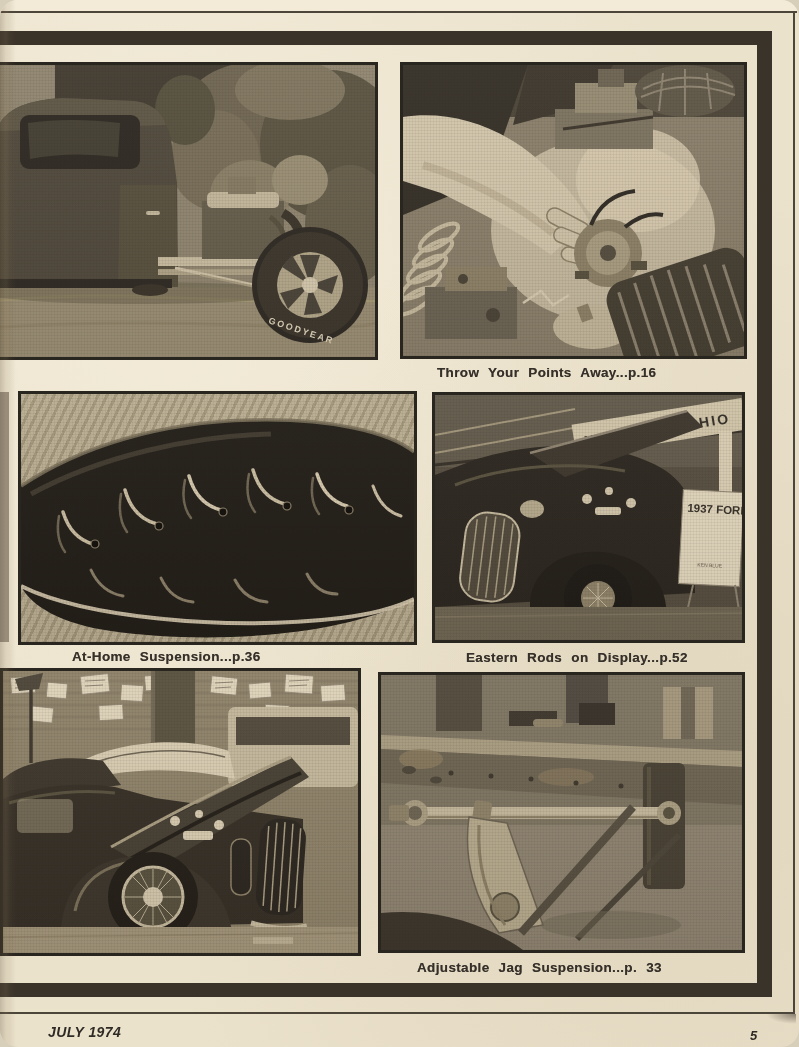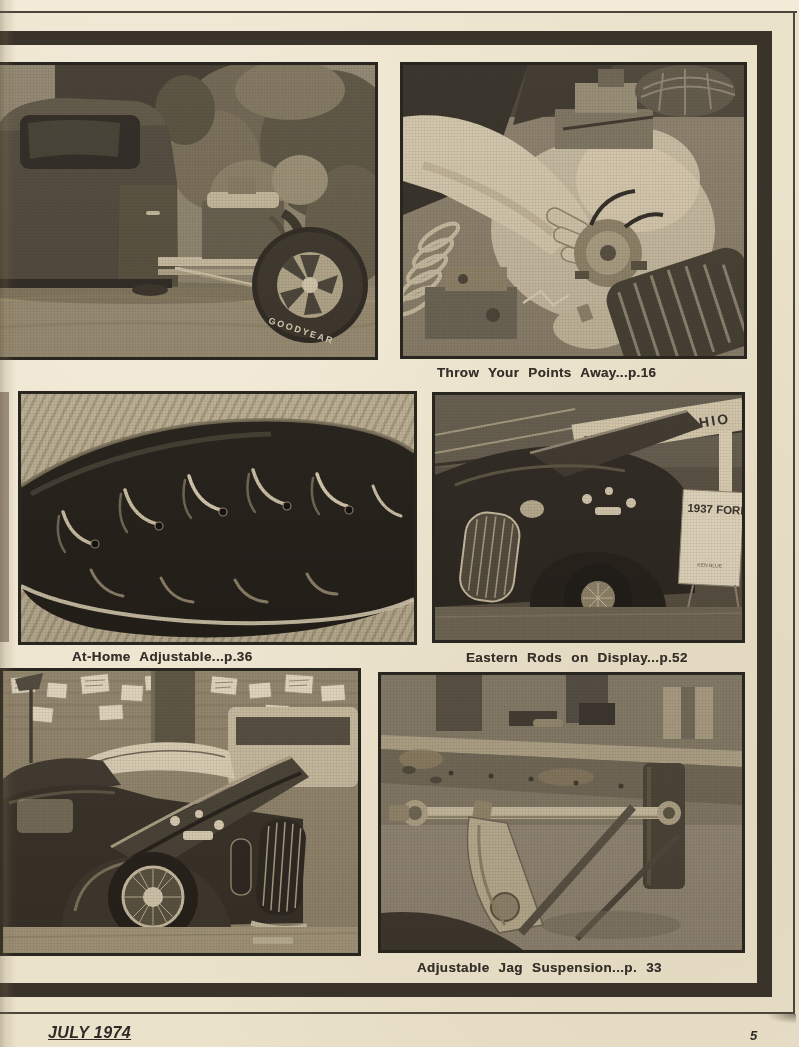--- a/index.html
+++ b/index.html
@@ -3,20 +3,21 @@
 <meta charset="utf-8">
 <style>
   html,body{margin:0;padding:0;background:#d8cfba;}
   .page{
     position:relative;width:799px;height:1047px;overflow:hidden;
     background:
       radial-gradient(ellipse at 20% 25%, rgba(255,250,235,.40), transparent 60%),
       radial-gradient(ellipse at 85% 75%, rgba(185,165,130,.20), transparent 55%),
       #ebe2cc;
     font-family:"Liberation Sans", sans-serif;
+    border-radius:18px;
   }
   .top-strip{position:absolute;left:0;top:0;width:799px;height:11px;background:#f3ebd8;}
   .rule{position:absolute;background:#4c453a;}
   .rule-top{left:0;top:11px;width:797px;height:2px;}
   .rule-right{left:793px;top:11px;width:2px;height:1003px;}
   .rule-bottom{left:0;top:1012px;width:795px;height:2px;}
   .bar{position:absolute;background:#3a332a;}
   .bar-top{left:0;top:31px;width:772px;height:14px;}
   .bar-right{left:757px;top:31px;width:15px;height:966px;}
   .bar-bottom{left:0;top:983px;width:772px;height:14px;}
@@ -44,21 +45,21 @@
     position:absolute;z-index:20;color:#36302a;font-weight:bold;
     font-size:13.5px;letter-spacing:.35px;word-spacing:5px;white-space:nowrap;
     text-shadow:0 0 .4px rgba(54,48,42,.6);
   }
   #cap-engine    {left:437px;top:365px;}
   #cap-upholstery{left:72px; top:649px;}
   #cap-show      {left:466px;top:650px;}
   #cap-suspension{left:417px;top:960px;}
   .footer-issue{
     position:absolute;left:48px;top:1024px;z-index:20;color:#2e2a25;
-    font-weight:bold;font-style:italic;font-size:16px;letter-spacing:.4px;text-decoration:underline;
+    font-weight:bold;font-style:italic;font-size:14px;letter-spacing:.4px;
   }
   .footer-page{
     position:absolute;left:750px;top:1028px;z-index:20;color:#2e2a25;
     font-style:italic;font-weight:bold;font-size:13px;
   }
   .crease{
     position:absolute;left:0;top:0;width:16px;height:1047px;z-index:30;pointer-events:none;
     background:linear-gradient(90deg, rgba(90,75,52,.28) 0, rgba(150,130,95,.18) 6px, rgba(120,100,70,.10) 10px, transparent 16px);
   }
   .edge-sliver{position:absolute;left:0;top:392px;width:9px;height:250px;background:#9b9080;z-index:6;}
@@ -230,21 +231,21 @@
           <circle cx="74" cy="150" r="4"></circle>
             <circle cx="138" cy="132" r="4"></circle>
           <circle cx="202" cy="118" r="4"></circle>
             <circle cx="266" cy="112" r="4"></circle>
           <circle cx="328" cy="116" r="4"></circle>
         </g>
         <path d="M0,192 C60,222 200,238 320,224 C352,220 378,212 393,205" stroke="#d9cdb3" stroke-width="4" fill="none" opacity=".9"></path>
       </g>
     </svg>
   </figure>
-  <div class="caption" id="cap-upholstery">At-Home Adjustable...p.36</div>
+  <div class="caption" id="cap-upholstery">At-Home Suspension...p.36</div>
 
   <figure class="photo" id="photo-show" style="margin:0">
     <svg viewBox="0 0 307 245" preserveAspectRatio="none">
       <rect width="307" height="245" fill="#544c3f"></rect>
       <rect width="307" height="72" fill="#60584a"></rect>
       <g stroke="#a0947a" stroke-width="2">
         <path d="M0,58 L210,20"></path>
           <path d="M30,72 L260,30"></path>
           <path d="M0,40 L140,14"></path>
       </g>

